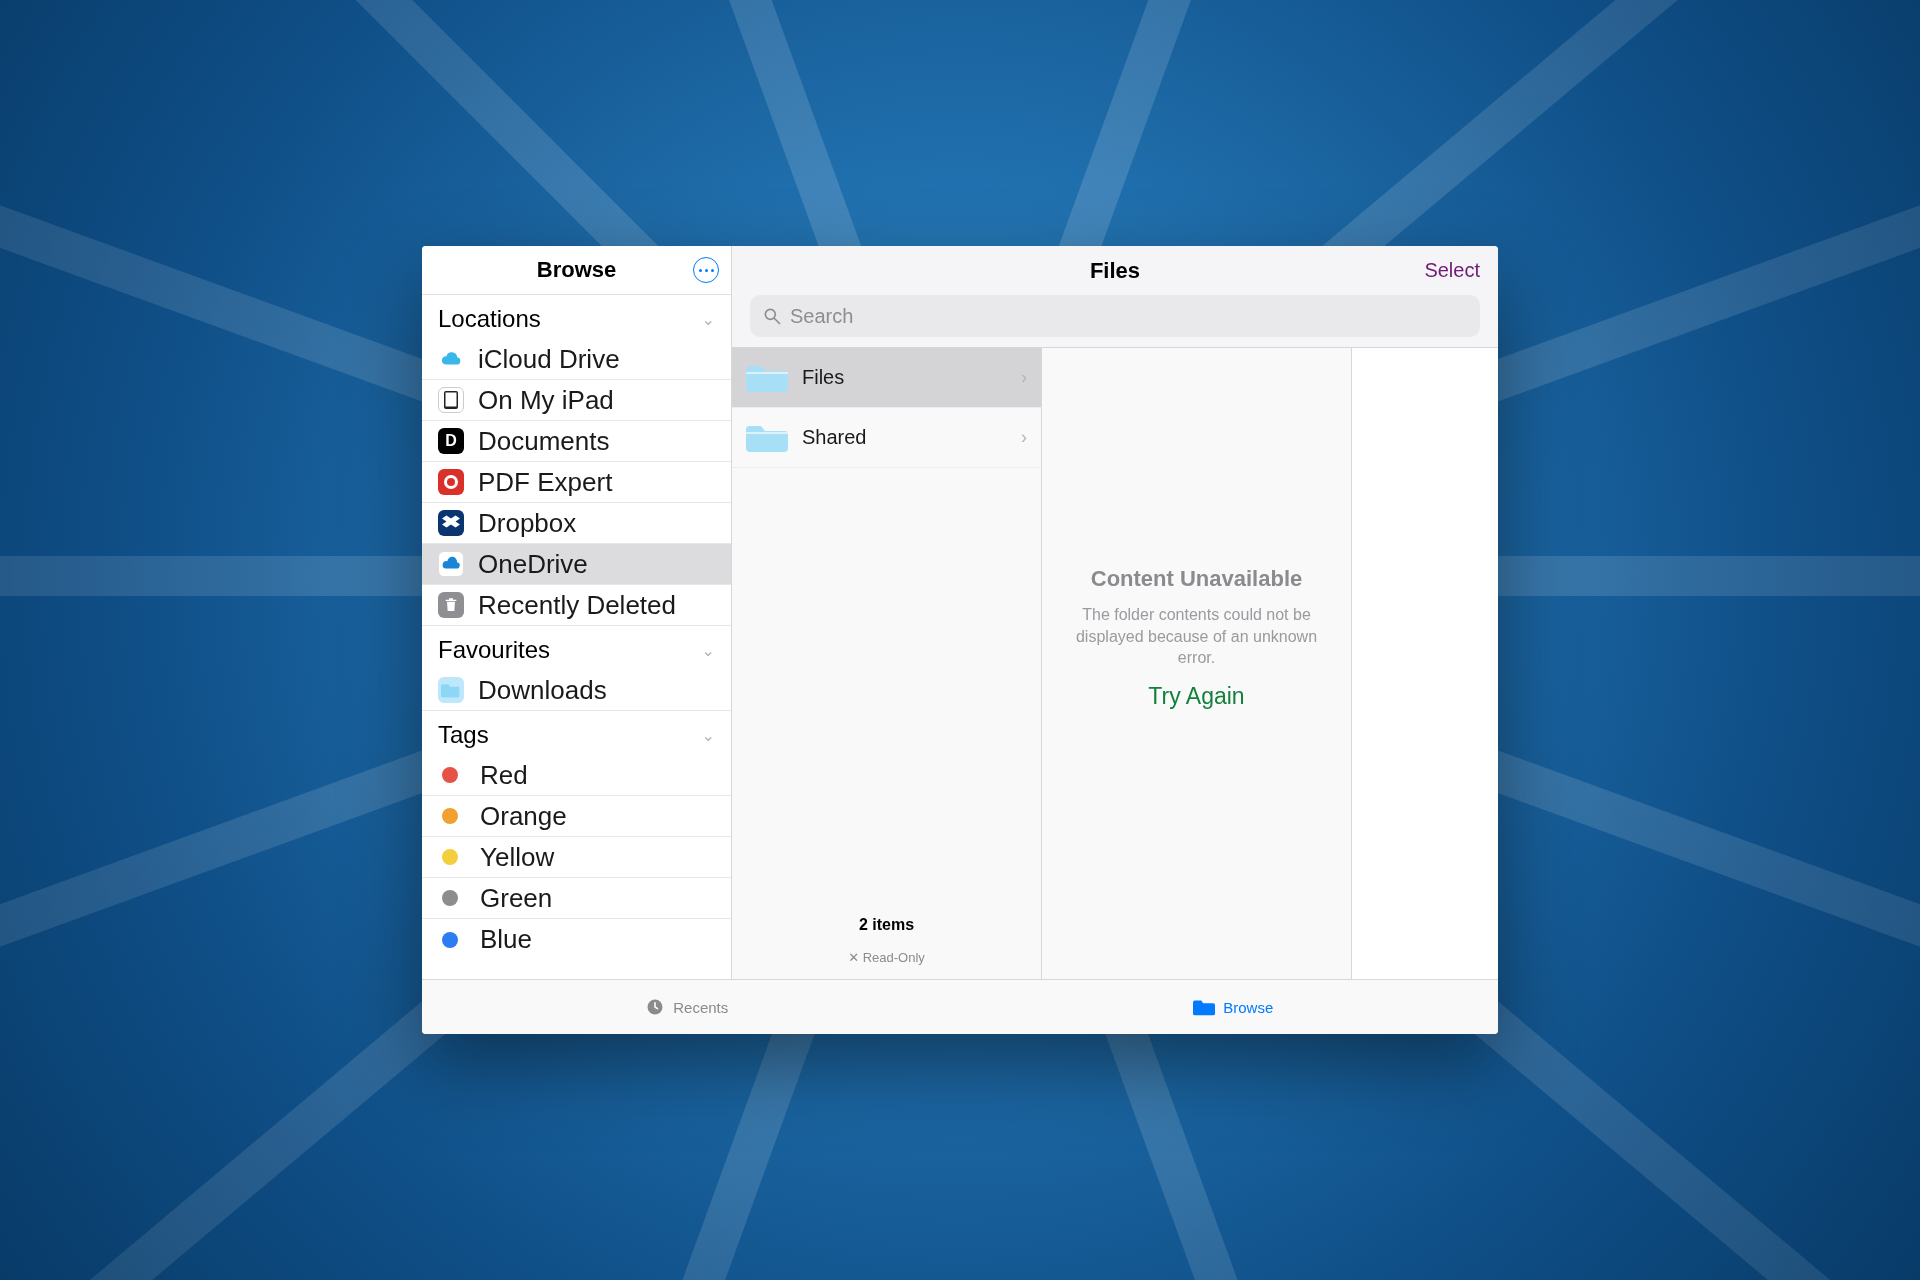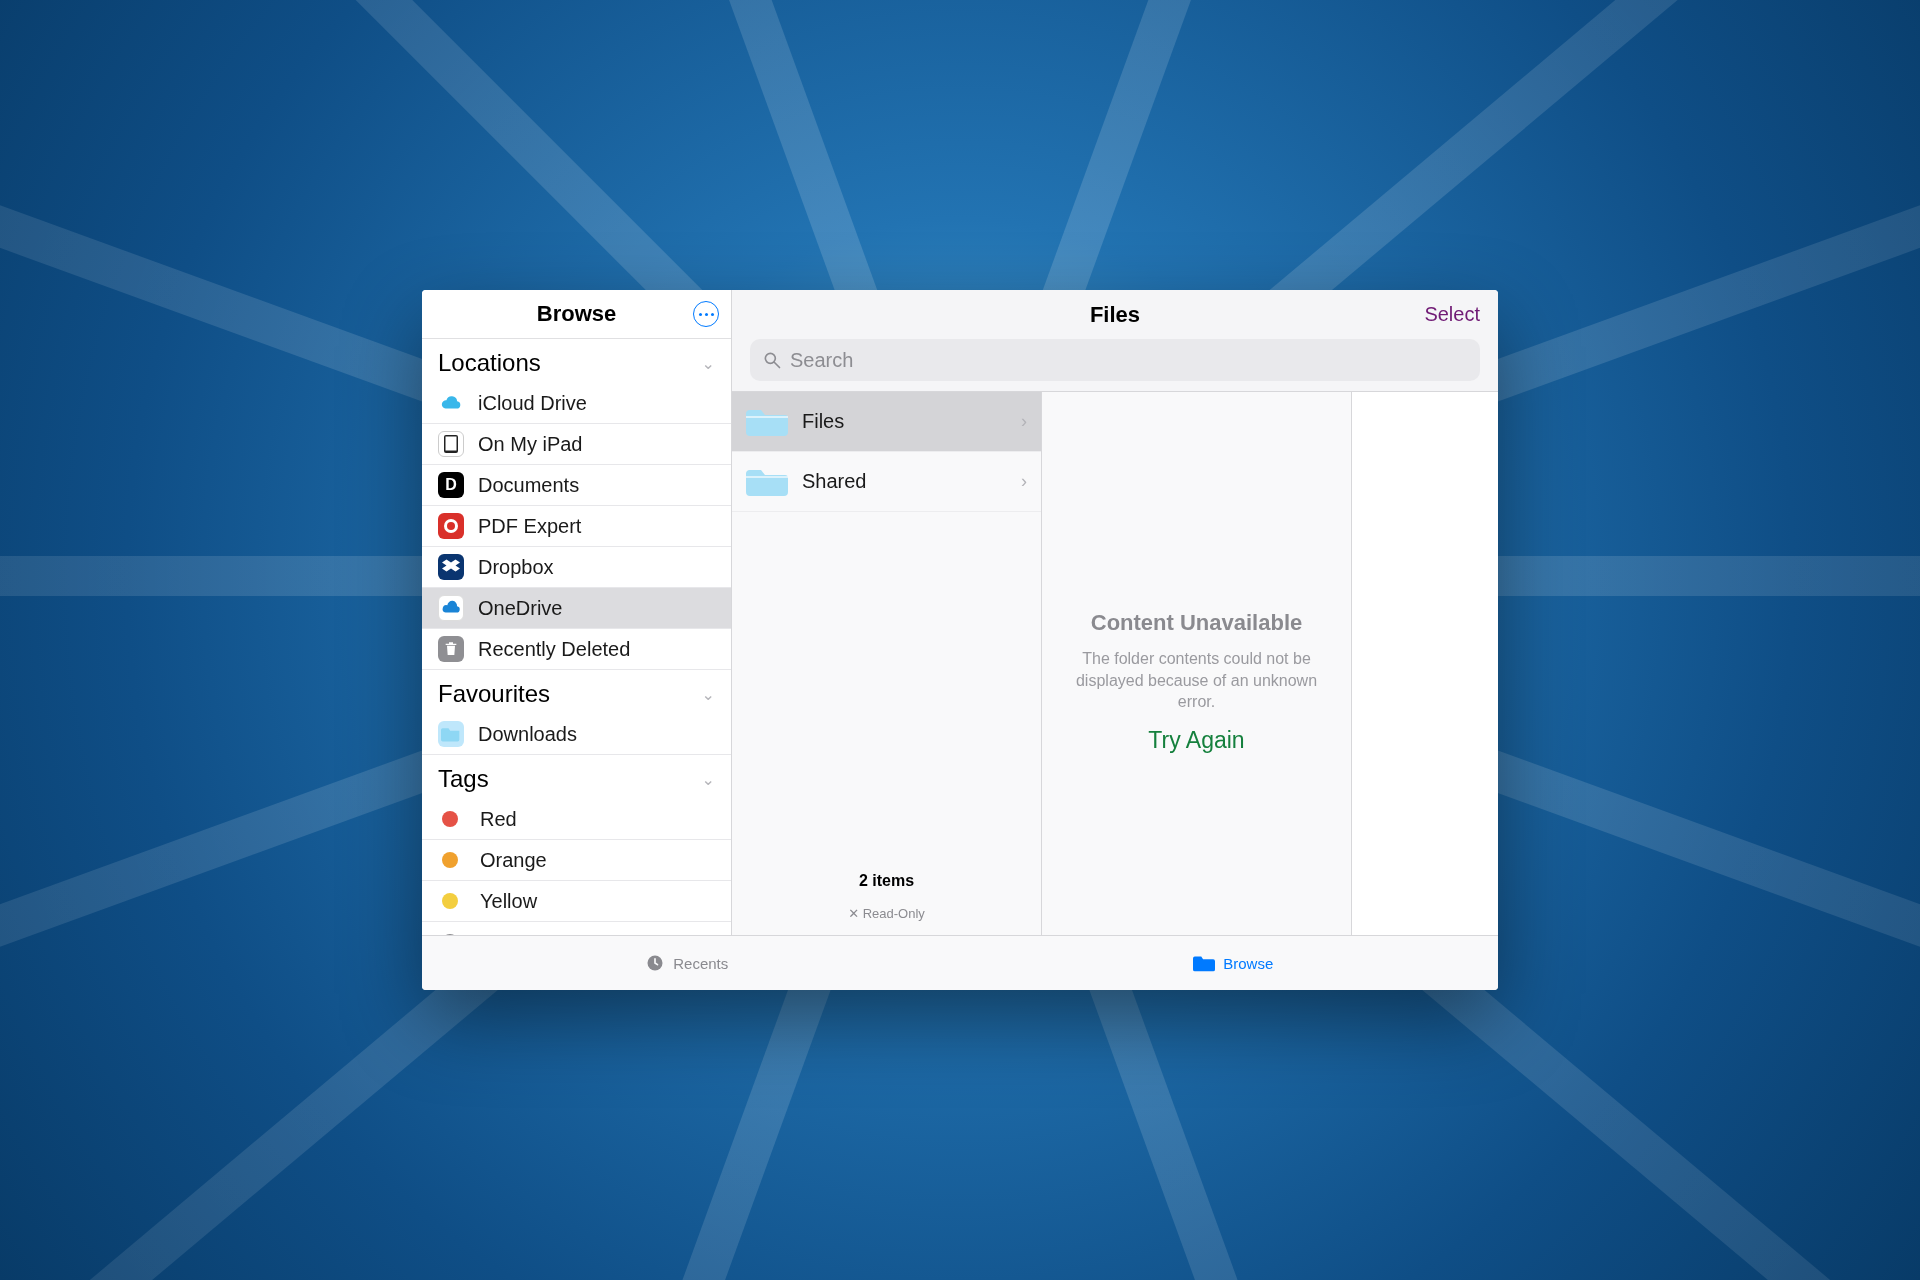--- a/index.html
+++ b/index.html
@@ -9,21 +9,21 @@
     background: radial-gradient(circle at 50% 45%, #4da3d6 0%, #2273b2 30%, #0f4e86 70%, #083b68 100%);
     position: relative;
   }
   .bg-ray {
     position: absolute; left: 50%; top: 45%;
     width: 2200px; height: 40px; transform-origin: left center;
     background: linear-gradient(90deg, rgba(255,255,255,0.18), rgba(255,255,255,0));
     pointer-events: none;
   }
   .window {
-    width: 1076px; height: 700px; background: #f7f7f8;
+    width: 1076px; height: 788px; background: #f7f7f8;
     border-radius: 4px; box-shadow: 0 30px 80px rgba(0,0,0,0.45);
     display: flex; flex-direction: column; overflow: hidden; position: relative;
   }
   .upper { flex: 1; display: flex; min-height: 0; }
   .sidebar { width: 310px; background: #ffffff; border-right: 1px solid #d7d7da; display: flex; flex-direction: column; }
   .sidebar-header {
     height: 49px; display: flex; align-items: center; justify-content: center;
     position: relative; border-bottom: 1px solid #e0e0e2;
   }
   .sidebar-title { font-size: 22px; font-weight: 600; color: #000; }
@@ -39,21 +39,21 @@
     padding: 10px 16px 6px 16px;
   }
   .section-title { font-size: 24px; font-weight: 400; color: #000; }
   .chev { color: #b6b6bb; font-size: 16px; }
   .row {
     height: 41px; display: flex; align-items: center; padding: 0 16px;
     border-bottom: 0.5px solid #e7e7ea; cursor: pointer;
   }
   .row.selected { background: #dcdcdf; }
   .row .icon { width: 26px; height: 26px; margin-right: 14px; display:flex; align-items:center; justify-content:center; border-radius:6px; }
-  .row .label { font-size: 20px; color: #1a1a1a; }
+  .row .label { font-size: 26px; color: #1a1a1a; }
   .tag-dot { width: 16px; height: 16px; border-radius: 50%; margin-left: 4px; margin-right: 22px; }
 
   .main { flex: 1; display: flex; flex-direction: column; background: #f5f5f7; }
   .main-header { height: 49px; display: flex; align-items: center; justify-content: center; position: relative; }
   .main-title { font-size: 22px; font-weight: 600; color: #000; }
   .select-btn { position: absolute; right: 18px; color: #701a75; font-size: 20px; cursor: pointer; margin-left: 16px; }
   .search-wrap { padding: 0 18px 10px 18px; }
   .search {
     height: 42px; background: #e9e9ec; border-radius: 10px;
     display:flex; align-items:center; padding: 0 12px;

